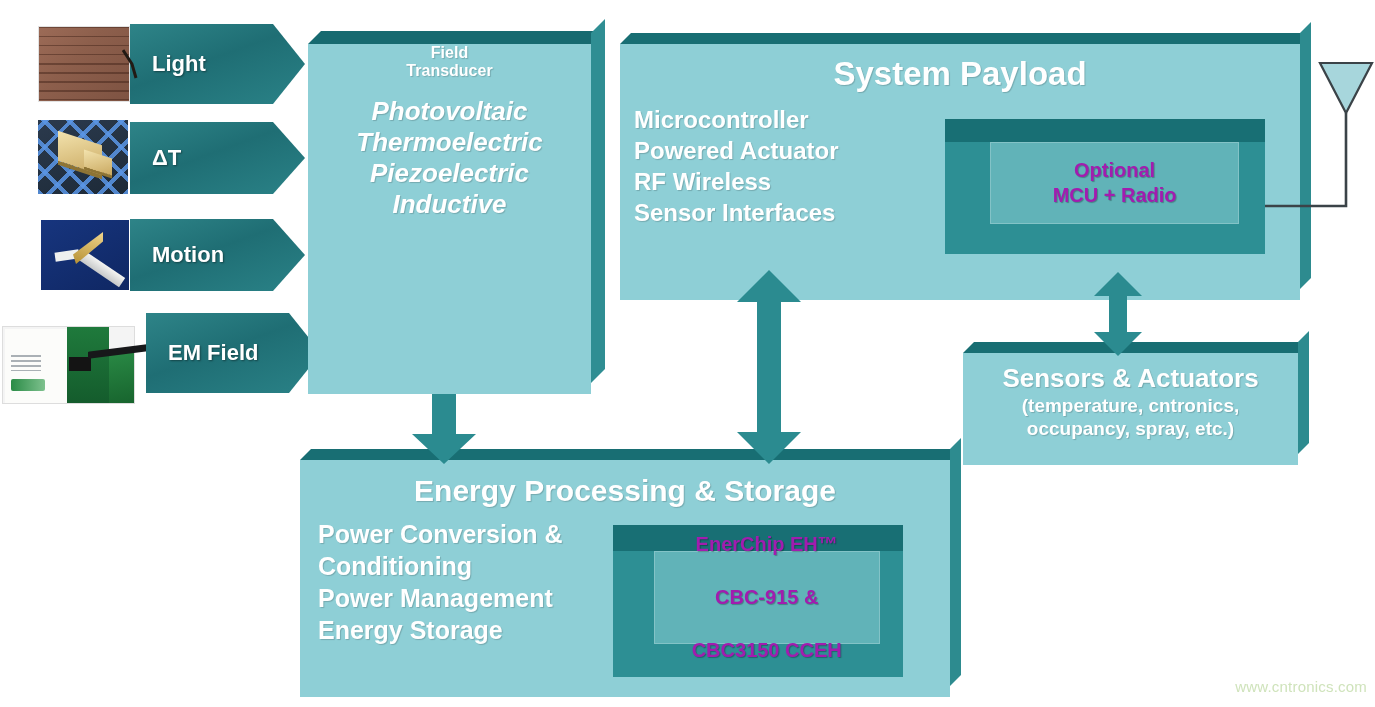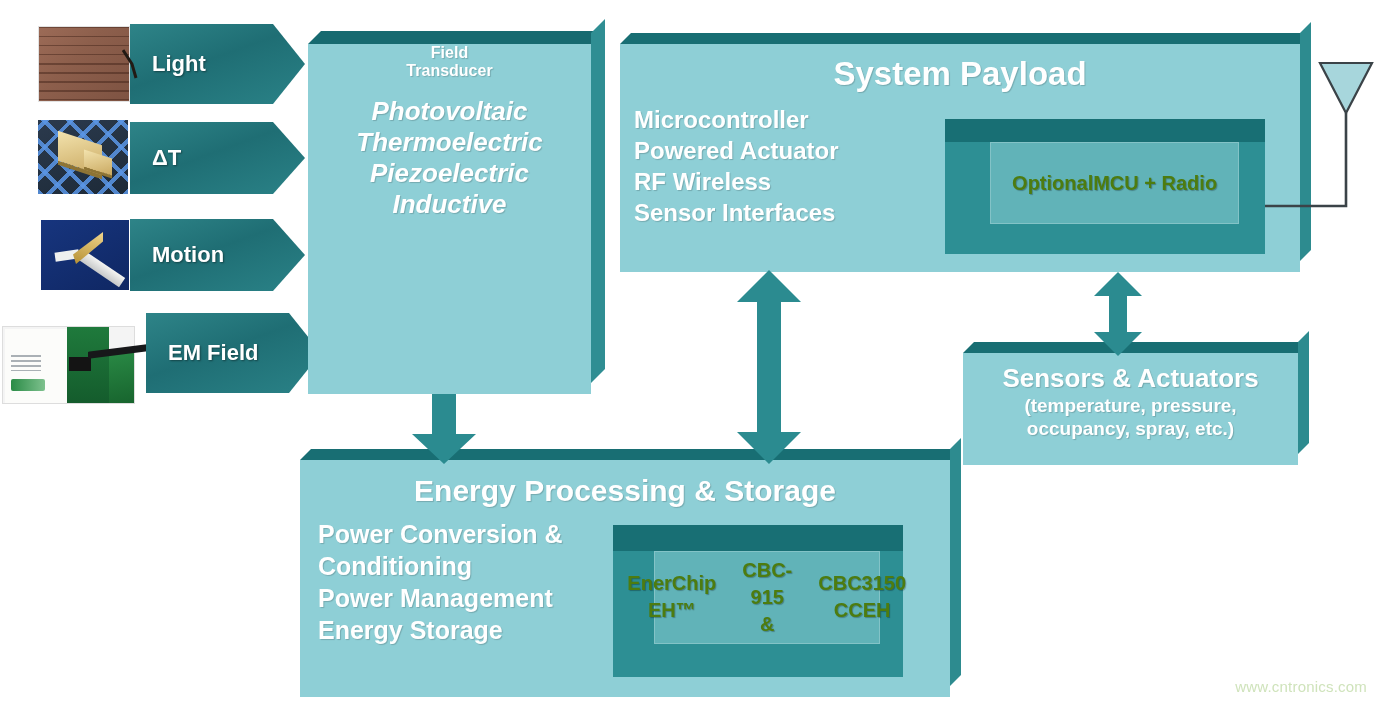--- a/index.html
+++ b/index.html
@@ -83,21 +83,21 @@
     font-size: 26px;
     line-height: 31px;
     font-weight: bold;
     color: #ffffff;
     text-shadow: 1px 1px 1px rgba(0,0,0,0.18);
   }
 
   
   #system-payload {
     left: 620px; top: 44px;
-    width: 680px; height: 228px;
+    width: 680px; height: 256px;
   }
   #sp-title {
     font-size: 33px;
     line-height: 36px;
     padding-top: 12px;
   }
   #sp-list {
     position: absolute;
     left: 14px;
     top: 60px;
@@ -123,23 +123,24 @@
   }
   .inner-box .ib-topshade {
     position: absolute;
     left: 0; top: 0; width: 100%; height: 17%;
     background: #186f74;
   }
   .inner-box .ib-label {
     position: absolute;
     left: 14%; top: 17%; right: 8%; bottom: 22%;
     display: flex;
+    flex-direction: column;
     align-items: center;
     justify-content: center;
-    color: #4d7c0f;
+    color: #a21caf;
     font-weight: bold;
     text-align: center;
     text-shadow: 1px 1px 1px rgba(0,0,0,0.28);
     z-index: 4;
   }
 
   #optional-mcu-box {
     left: 325px; top: 75px;
     width: 320px; height: 135px;
   }
@@ -341,21 +342,21 @@
     <path d="M88,55 L88,148 L2,148" stroke="#3b4348" stroke-width="2.6" fill="none"></path>
   </svg>
 
   <div class="block" id="sensors-actuators">
     <div class="bevel-top"></div>
     <div class="bevel-right"></div>
     <div class="face"></div>
     <div class="content">
       <div class="block-title" id="sa-title">Sensors &amp; Actuators</div>
       <div id="sa-sub">
-        <div>(temperature, pressure,</div>
+        <div>(temperature, cntronics,</div>
         <div>occupancy, spray, etc.)</div>
       </div>
     </div>
   </div>
 
   <div class="block" id="energy-processing">
     <div class="bevel-top"></div>
     <div class="bevel-right"></div>
     <div class="face"></div>
     <div class="content">

